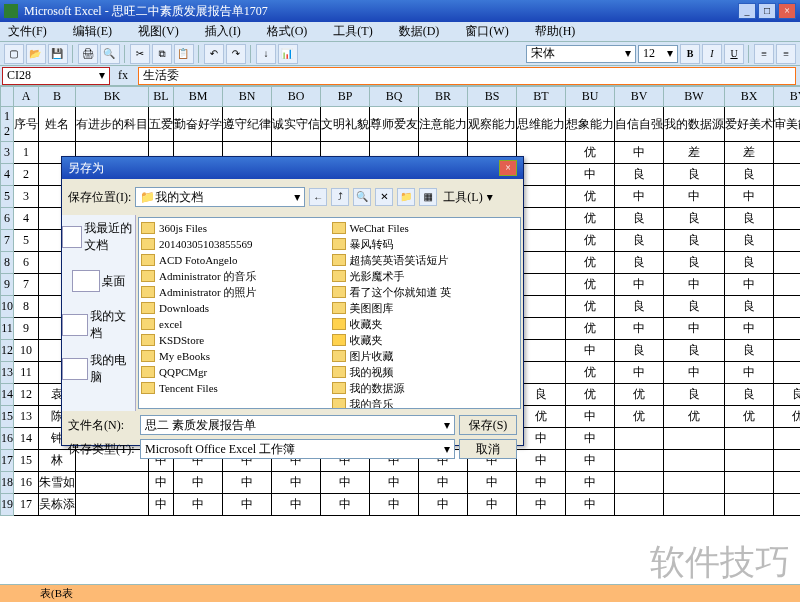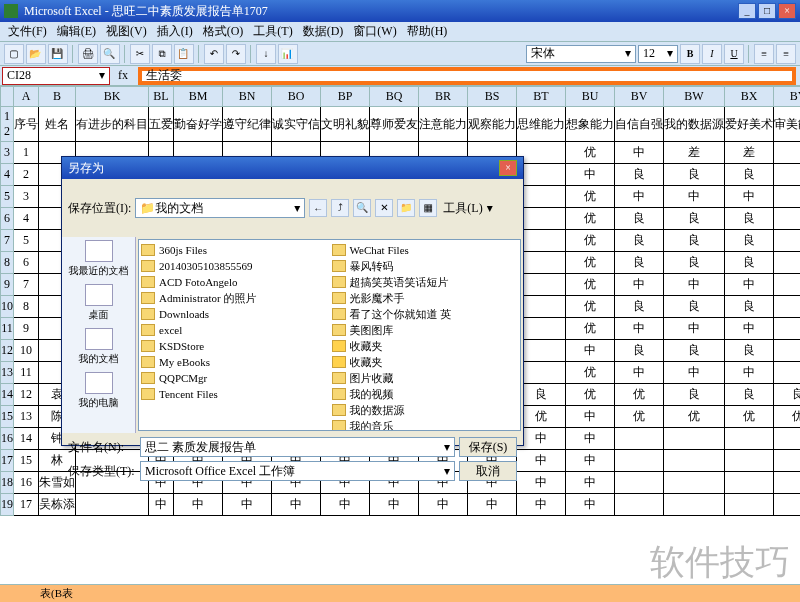--- a/index.html
+++ b/index.html
@@ -6,52 +6,52 @@
 body { background: #fff; width: 800px; height: 602px; overflow: hidden; position: relative; }
 
 
 .titlebar { height: 22px; background: linear-gradient(#3b77d6,#1a45b7); color:#fff; display:flex; align-items:center; padding:0 4px; font-size:12px; }
 .titlebar .logo { width:14px; height:14px; background:#2e7d32; margin-right:6px; }
 .winbtns { margin-left:auto; display:flex; gap:2px; }
 .winbtn { width:18px; height:16px; background:#c0d4f7; border:1px solid #2a5dbf; font-size:10px; text-align:center; line-height:13px; color:#000; }
 .winbtn.close { background:#e35f4f; color:#fff; }
 
 
-.menubar { height:20px; background:#d6e5f5; display:flex; align-items:center; font-size:12px; padding:0 4px; gap:2px; border-bottom:1px solid #9bb; }
+.menubar { height:20px; background:#d6e5f5; display:flex; align-items:center; font-size:12px; padding:0 4px; gap:18px; border-bottom:1px solid #9bb; }
 .menubar span { padding:1px 4px; }
 
 
 .toolbar { height:24px; background:#d6e5f5; display:flex; align-items:center; font-size:11px; border-bottom:1px solid #9bb; padding:0 4px; gap:2px; }
 .tbtn { width:20px; height:20px; border:1px solid #b0c4de; background:#e8f0fb; display:inline-flex; align-items:center; justify-content:center; font-size:10px; }
 .sep { width:2px; height:18px; border-left:1px solid #9bb; margin:0 2px; }
 .fontbox { border:1px solid #7b9ebd; background:#fff; height:18px; padding:0 4px; font-size:12px; display:flex; align-items:center; }
 
 
 .formulabar { height:20px; background:#d6e5f5; display:flex; align-items:center; font-size:12px; border-bottom:1px solid #9bb; }
 .namebox { width:108px; border:1px solid #b91c1c; background:#fff; height:18px; padding:0 4px; margin:0 2px; display:flex; align-items:center; }
-.formulabox { flex:1; border:4px solid #f97316; background:#fff; height:18px; padding:0 4px; margin:0 4px; display:flex; align-items:center; }
+.formulabox { flex:1; border:1px solid #f97316; background:#fff; height:18px; padding:0 4px; margin:0 4px; display:flex; align-items:center; }
 
 
 .sheet { position:relative; }
 table.grid { border-collapse:collapse; font-size:12px; table-layout:fixed; }
 table.grid th, table.grid td { border:1px solid #000; text-align:center; padding:2px 0; overflow:hidden; white-space:nowrap; background:#fff; }
 table.grid th { background:#d6e5f5; font-weight:normal; border:1px solid #9bb; height:18px; }
 table.grid td.rowhdr { background:#d6e5f5; border:1px solid #9bb; }
 .tallrow td { height:34px; }
 
 
 .dialog { position:absolute; left:61px; top:118px; width:463px; height:290px; border:1px solid #0a246a; background:#ece9d8; font-size:12px; box-shadow:2px 2px 4px rgba(0,0,0,.3); z-index:10;margin-top:38px;}
 .dlgtitle { height:22px; background:linear-gradient(#3b77d6,#1a45b7); color:#fff; display:flex; align-items:center; padding:0 6px; }
 .dlgtitle .dclose { margin-left:auto; width:18px; height:16px; background:#e35f4f; border:1px solid #8a2; color:#fff; text-align:center; line-height:13px; font-size:10px;}
-.dlgrow { display:flex; align-items:center; padding:19px 6px; gap:4px; }
+.dlgrow { display:flex; align-items:center; padding:8px 6px; gap:4px; }
 .dlgcombo { border:1px solid #7b9ebd; background:#fff; height:20px; flex:0 0 170px; display:flex; align-items:center; padding:0 4px; }
 .dlgbtn { width:18px; height:18px; border:1px solid #b0c4de; background:#e8f0fb; font-size:10px; text-align:center; line-height:16px; }
 .dlgbody { display:flex; height:196px; }
 .places { width:74px; background:#eef3fa; border-right:1px solid #aac; }
-.place { height:44px; display:flex; flex-direction:column; align-items:center; justify-content:center; font-size:10px; gap:2px; }
+.place { height:44px; display:flex; flex-direction:row; align-items:center; justify-content:center; font-size:12px; gap:2px; }
 .place .picon { width:28px; height:22px; border:1px solid #99b; background:#fff; }
 .filelist { flex:1; background:#fff; border:1px solid #7b9ebd; margin:2px; overflow:hidden; display:flex; }
 .filecol { flex:1; padding:2px; }
 .fileitem { display:flex; align-items:center; gap:4px; height:16px; font-size:11px; white-space:nowrap; }
 .ficon { width:14px; height:12px; background:#f7d774; border:1px solid #c9a13a; flex:none; }
 .ficon.star { background:#ffd24d; }
 .dlgfoot { padding:4px 6px; display:flex; flex-direction:column; gap:4px; }
 .dlgfoot .row { display:flex; align-items:center; gap:4px; }
 .dlgfoot .lbl { width:68px; }
 .dlgfoot .inp { flex:1; border:1px solid #7b9ebd; background:#fff; height:20px; display:flex; align-items:center; padding:0 4px; }
@@ -560,20 +560,21 @@
       <div class="place">
           <div class="picon"></div>
           <span>我的电脑</span>
         </div>
     </div>
     <div class="filelist">
       <div class="filecol" id="flc1">
           <div class="fileitem"><div class="ficon"></div>360js Files</div>
           <div class="fileitem"><div class="ficon"></div>20140305103855569</div>
           <div class="fileitem"><div class="ficon"></div>ACD FotoAngelo</div>
+          <div class="fileitem"><div class="ficon"></div>Administrator 的音乐</div>
           <div class="fileitem"><div class="ficon"></div>Administrator 的照片</div>
           <div class="fileitem"><div class="ficon"></div>Downloads</div>
           <div class="fileitem"><div class="ficon"></div>excel</div>
           <div class="fileitem"><div class="ficon"></div>KSDStore</div>
           <div class="fileitem"><div class="ficon"></div>My eBooks</div>
           <div class="fileitem"><div class="ficon"></div>QQPCMgr</div>
           <div class="fileitem"><div class="ficon"></div>Tencent Files</div>
         </div>
       <div class="filecol" id="flc2">
           <div class="fileitem"><div class="ficon"></div>WeChat Files</div>

